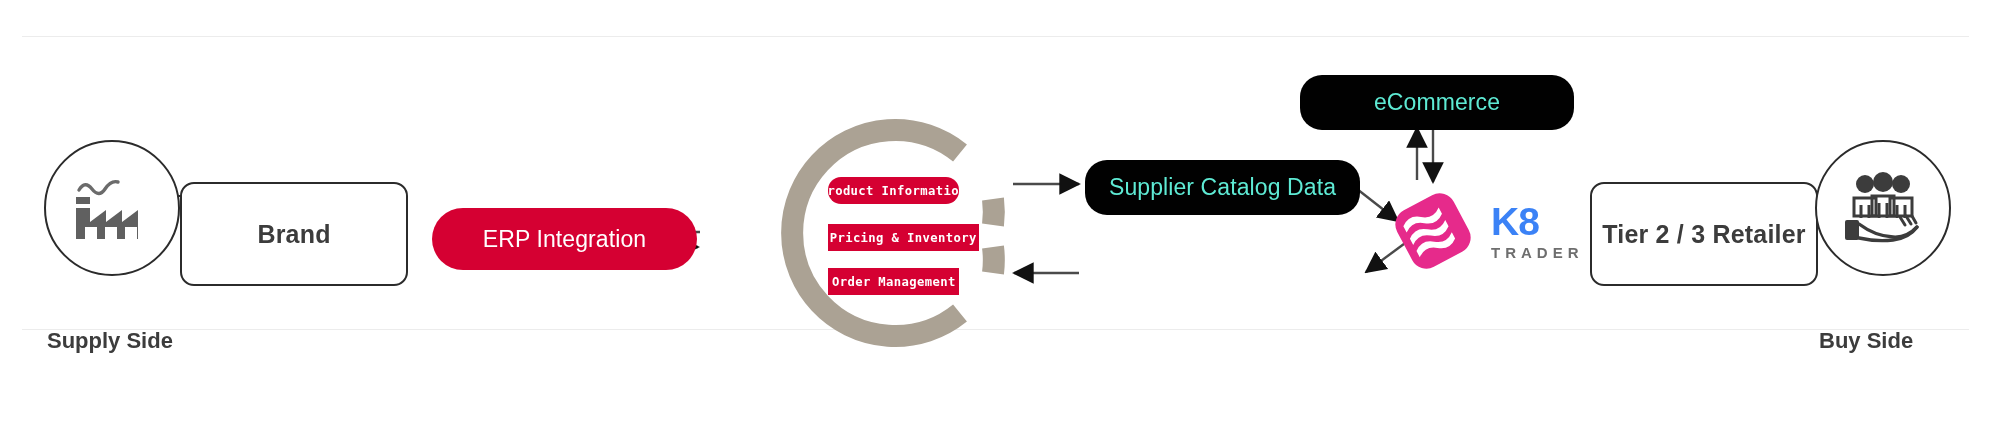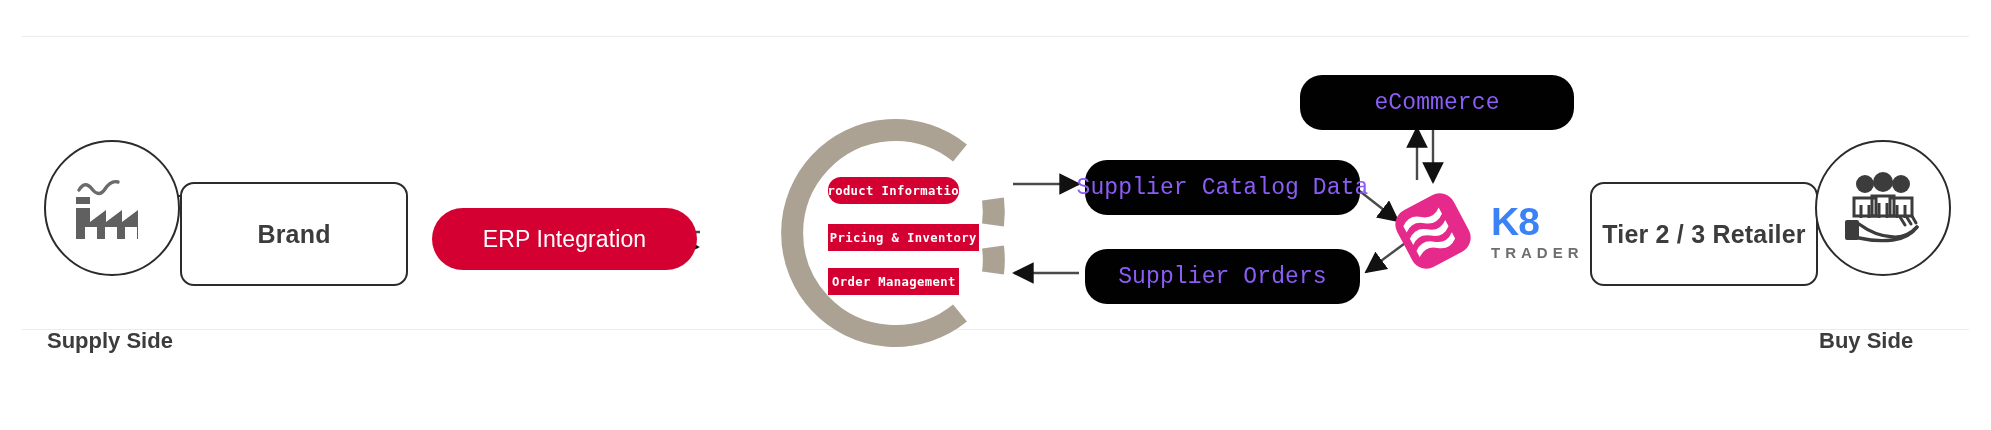--- a/index.html
+++ b/index.html
@@ -89,24 +89,23 @@
     position: absolute;
     background: #010101;
     border-radius: 22px;
     display: flex;
     align-items: center;
     justify-content: center;
     z-index: 5;
   }
   .black-pill .lbl {
     font-size: 23px;
-    color: #8b5cf6;
+    color: #5eead4;
     white-space: nowrap;
     letter-spacing: .1px;
-    font-family: Liberation Mono, monospace;
   }
 
   
   .ring-label {
     position: absolute;
     display: flex;
     align-items: center;
     justify-content: center;
     z-index: 6;
     box-sizing: border-box;
@@ -248,23 +247,20 @@
   </div>
 
   <div class="black-pill" style="left:1300px; top:75px; width:274px; height:55px;">
     <span class="lbl">eCommerce</span>
   </div>
 
   <div class="black-pill" style="left:1085px; top:160px; width:275px; height:55px;">
     <span class="lbl">Supplier Catalog Data</span>
   </div>
 
-  <div class="black-pill" style="left:1085px; top:249px; width:275px; height:55px;">
-    <span class="lbl">Supplier Orders</span>
-  </div>
 
   <div class="k8-logo" style="left:1385px; top:183px;">
     <svg class="icon-svg" width="96" height="96" viewBox="0 0 96 96" xmlns="http://www.w3.org/2000/svg">
       <g transform="rotate(-28 48 48)">
         <rect x="16" y="16" width="64" height="64" rx="16" ry="16" fill="#E62A8B"></rect>
         <g fill="#ffffff">
           <path d="M24 30 q10 -8 20 0 q10 8 20 0 l0 7 q-10 8 -20 0 q-10 -8 -20 0 z"></path>
           <path d="M24 44 q10 -8 20 0 q10 8 20 0 l0 7 q-10 8 -20 0 q-10 -8 -20 0 z"></path>
           <path d="M24 58 q10 -8 20 0 q10 8 20 0 l0 7 q-10 8 -20 0 q-10 -8 -20 0 z"></path>
         </g>

